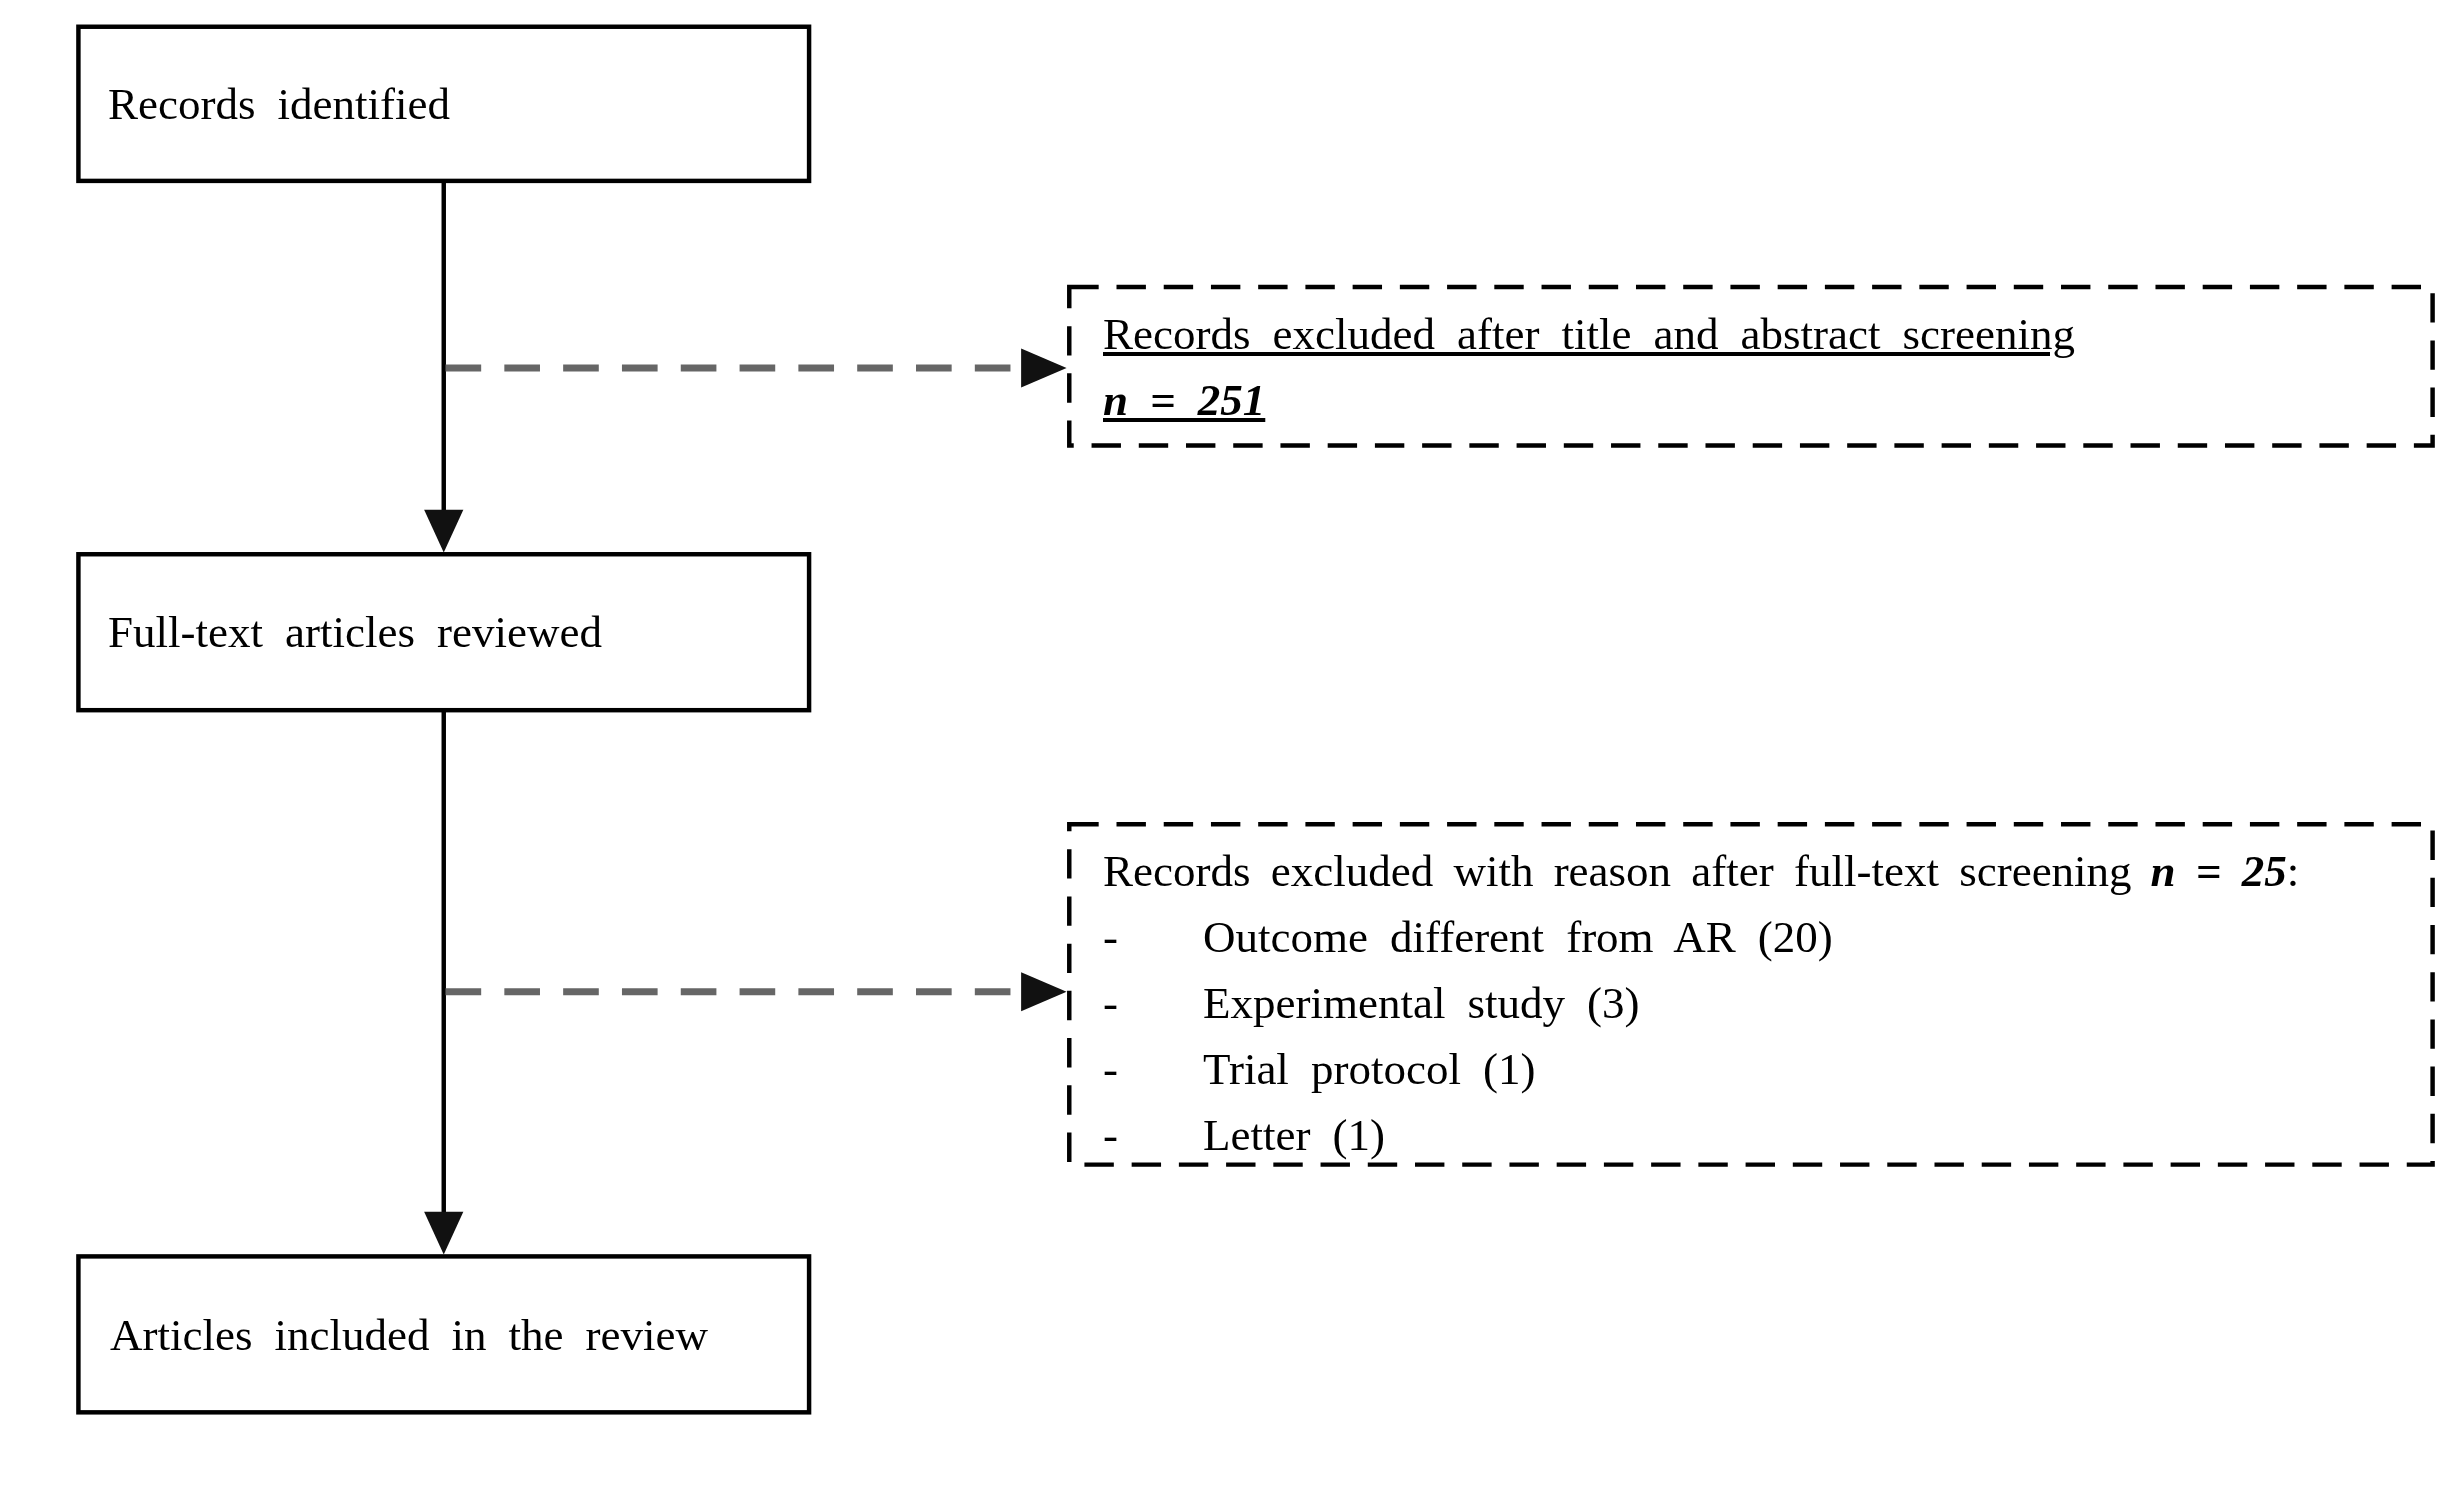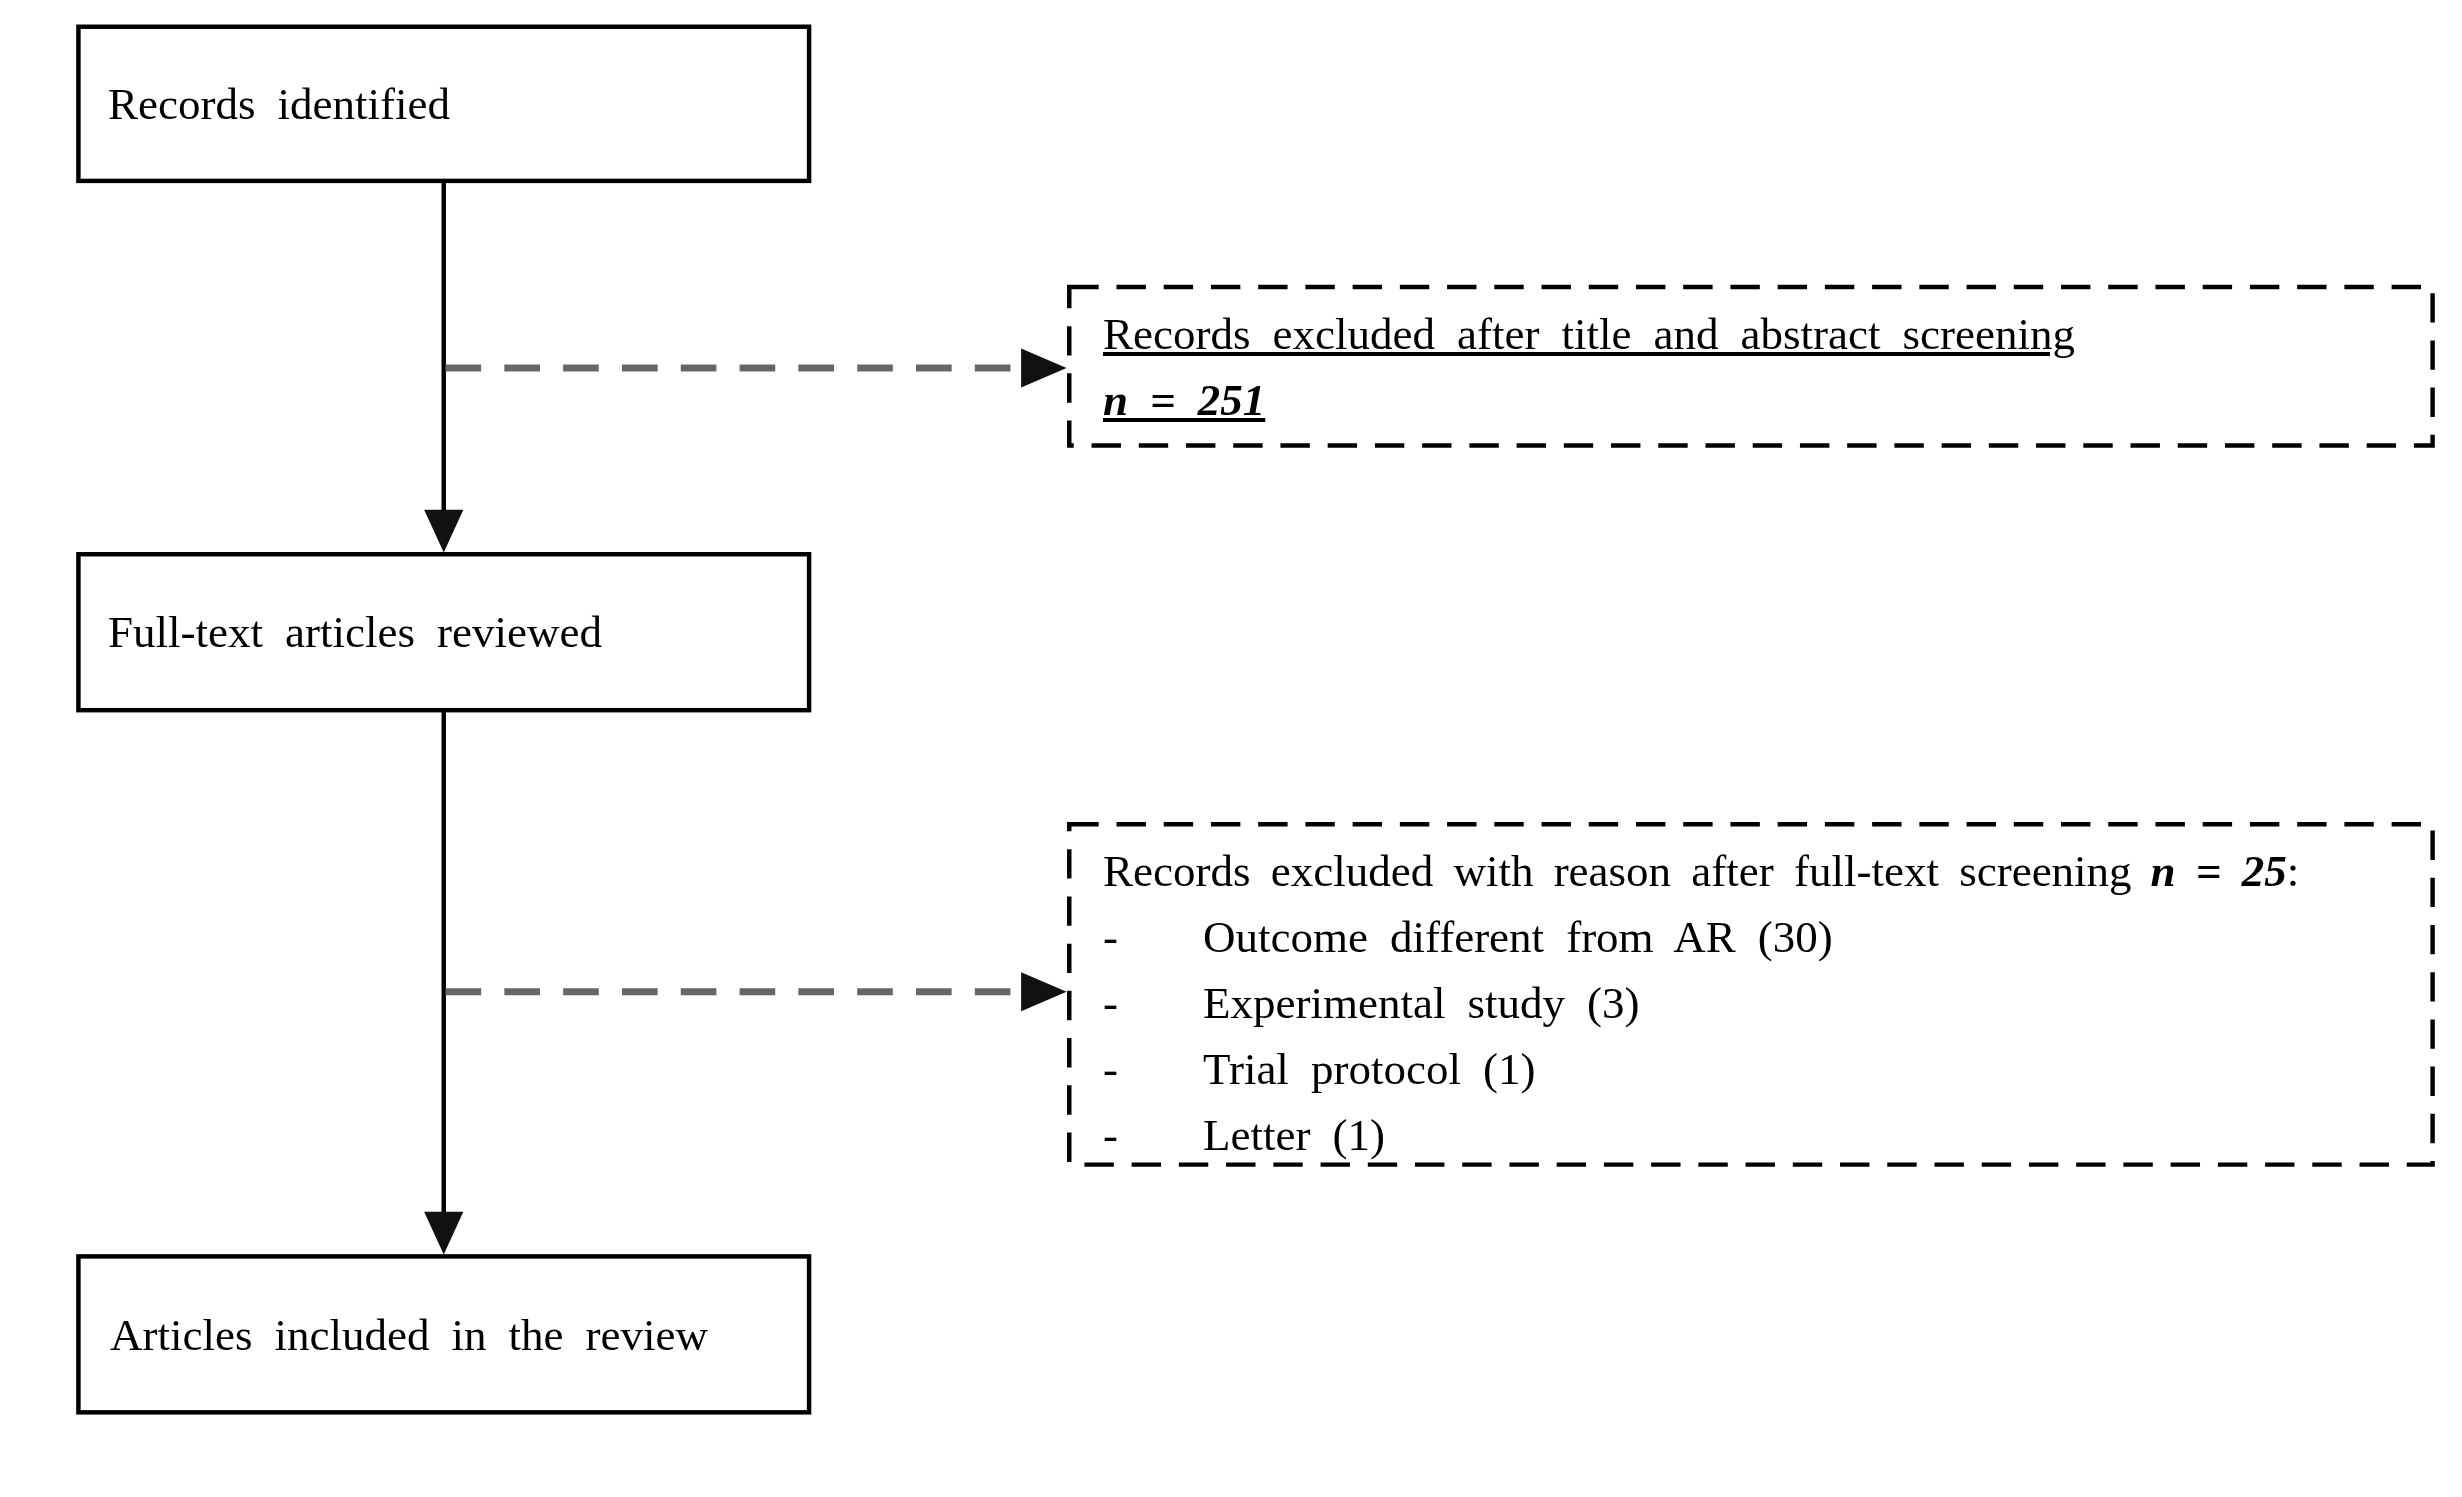--- a/index.html
+++ b/index.html
@@ -88,21 +88,21 @@
   <div class="textbox t-reviewed">
     <div>Full-text articles reviewed</div>
   </div>
 
   <div class="textbox t-excl2">
     <div class="hdr">
       <span>Records excluded with reason after full-text screening</span><span class="count">n = 25</span><span>:</span>
     </div>
     <div class="reason">
       <span class="bullet">-</span>
-      <span>Outcome different from AR (30)</span>
+      <span>Outcome different from AR (20)</span>
     </div>
     <div class="reason">
       <span class="bullet">-</span>
       <span>Experimental study (3)</span>
     </div>
     <div class="reason">
       <span class="bullet">-</span>
       <span>Trial protocol (1)</span>
     </div>
     <div class="reason">

